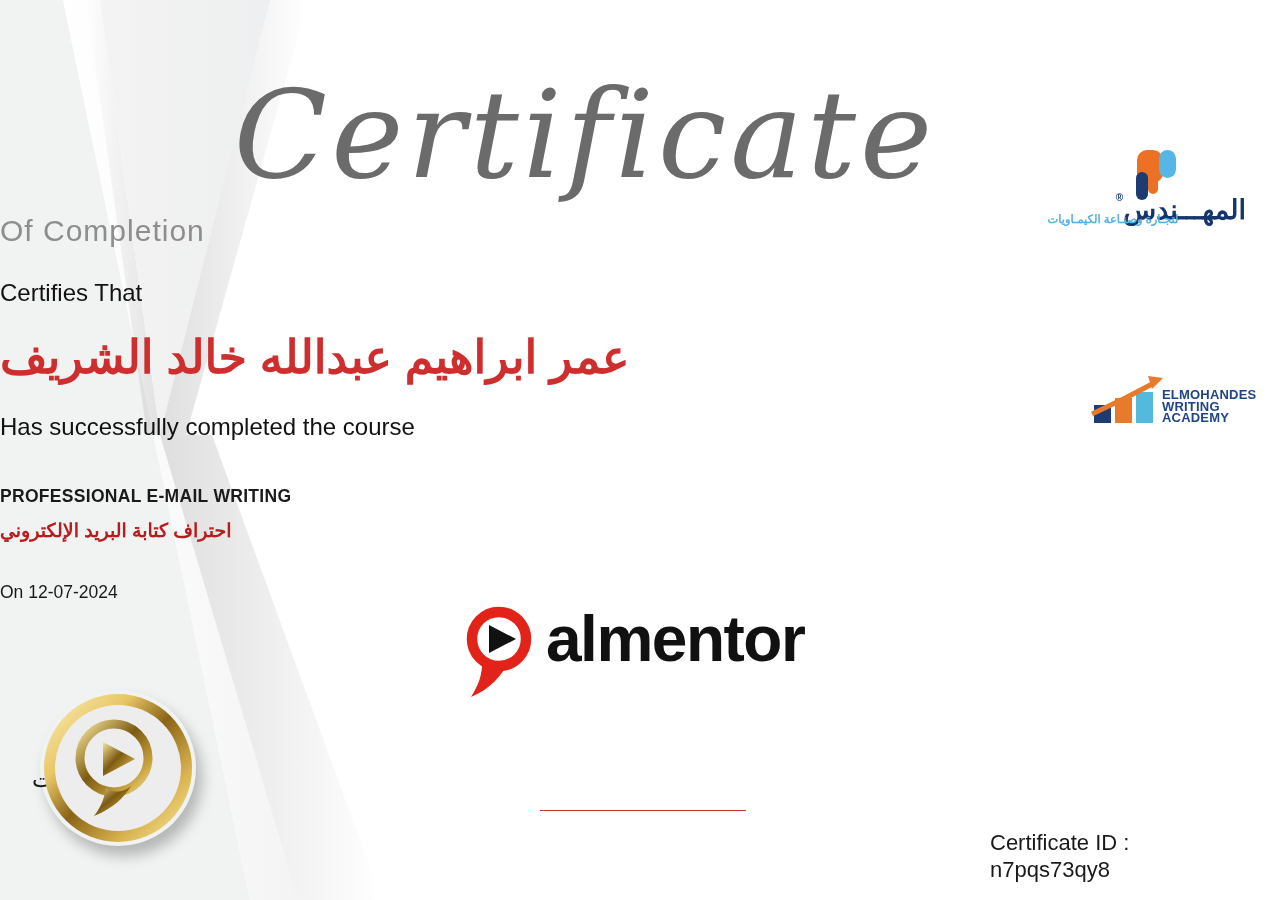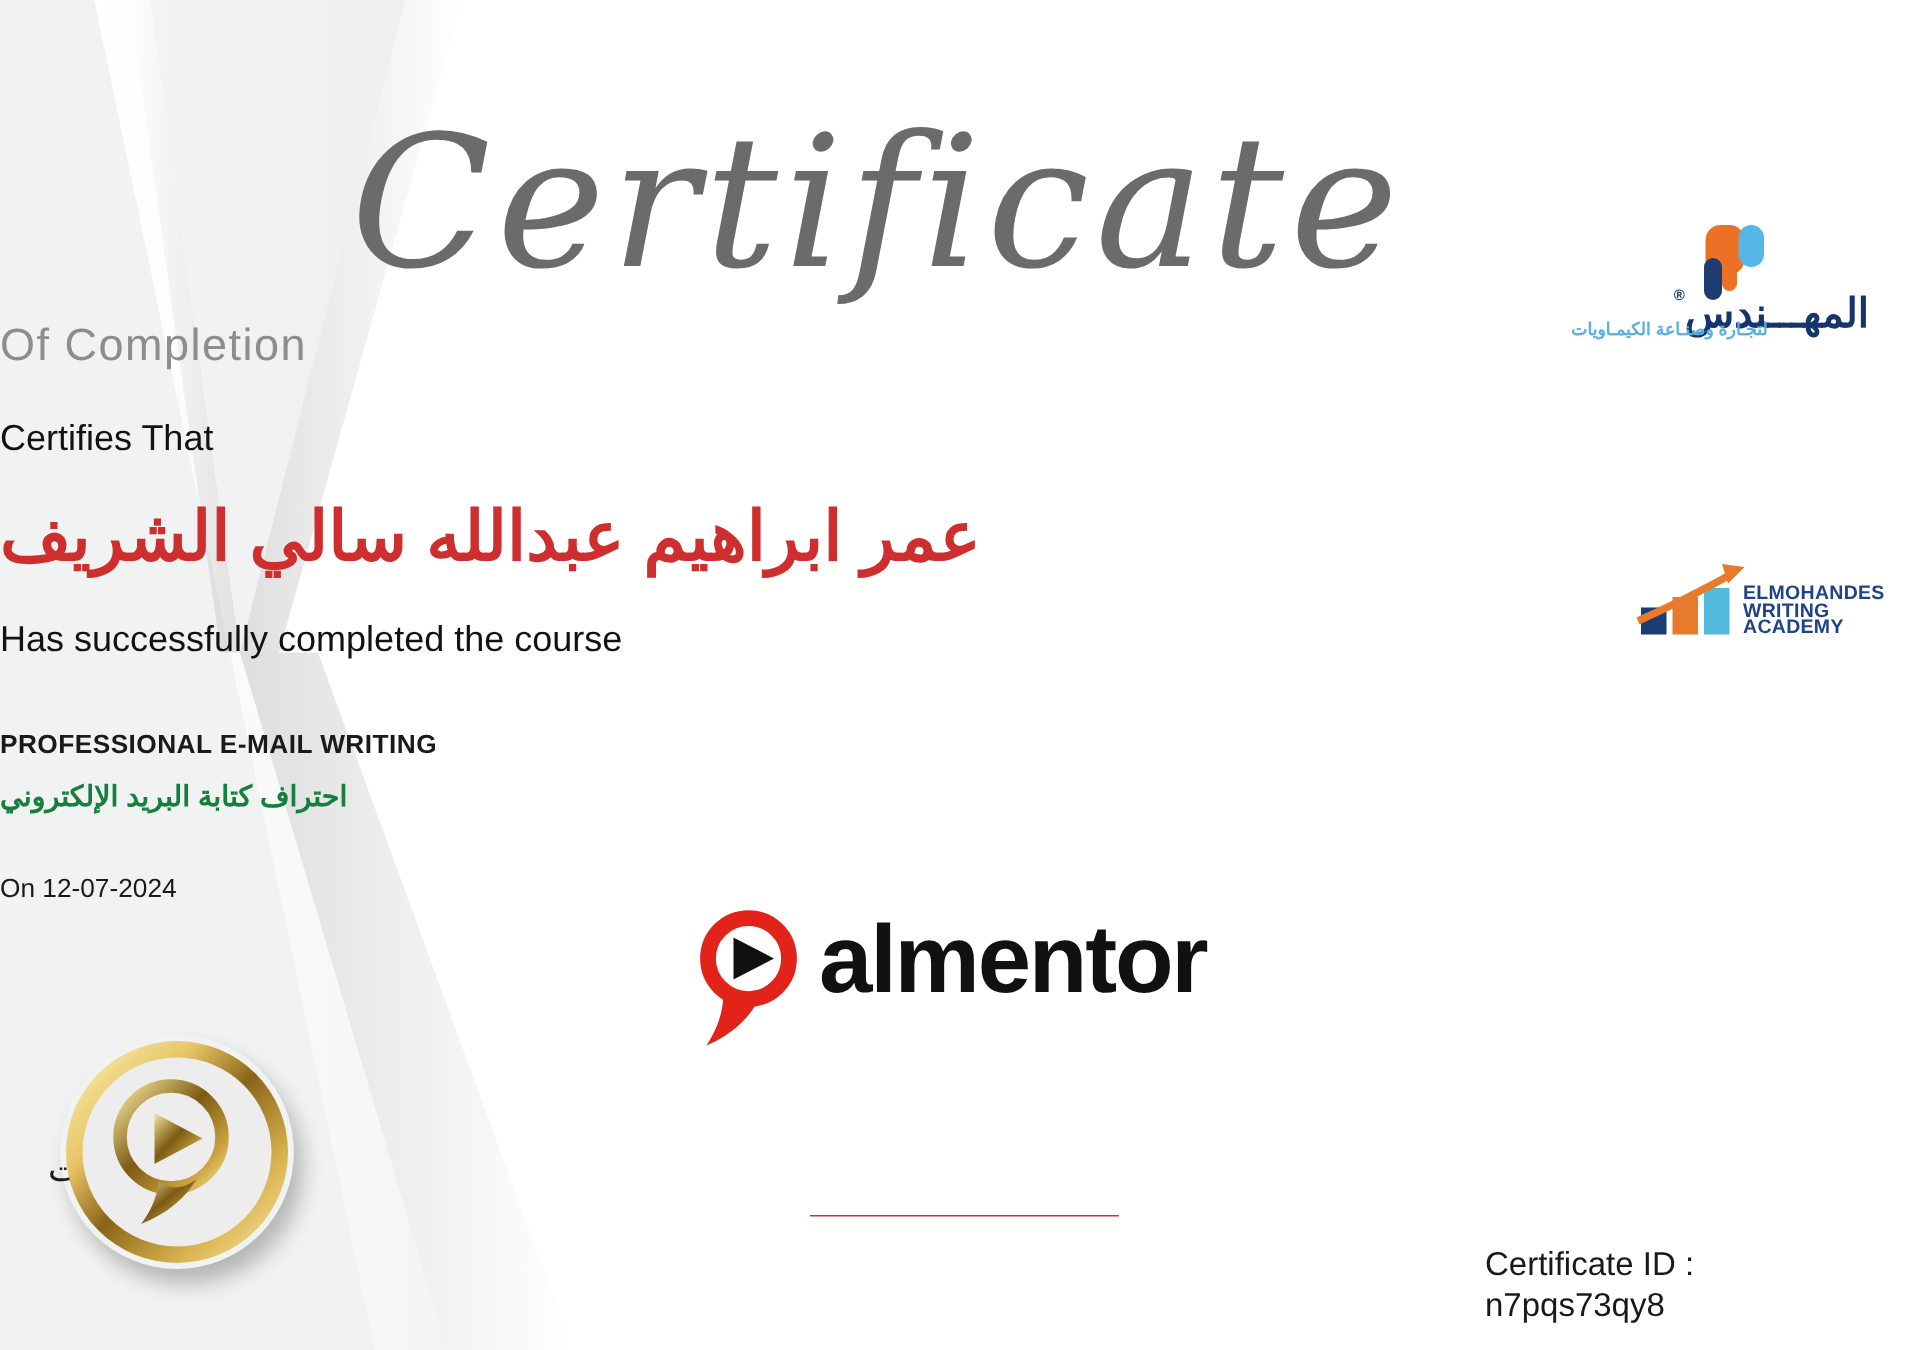--- a/index.html
+++ b/index.html
@@ -26,21 +26,21 @@
     top:214px;left:0;width:947px;
     font-size:30px;color:#8d8d8d;letter-spacing:1px;
   }
   .certifies{top:279px;font-size:24px;color:#121212;}
   .recipient{
     top:330px;font-size:46px;font-weight:bold;color:#cf2e2e;
     direction:rtl;
   }
   .completed{top:413px;font-size:24px;color:#121212;}
   .course-en{top:486px;font-size:17.5px;font-weight:bold;color:#1a1a1a;letter-spacing:.3px;}
-  .course-ar{top:519px;font-size:19px;font-weight:bold;color:#15803d;direction:rtl;}
+  .course-ar{top:519px;font-size:19px;font-weight:bold;color:#b91c1c;direction:rtl;}
   .date-line{top:582px;font-size:17.5px;color:#1a1a1a;}
 
   
   .almentor{left:466px;top:604px;width:360px;height:104px;}
   .almentor-word{
     left:546px;top:602px;font-size:64px;font-weight:bold;color:#111;
     letter-spacing:-1.5px;
   }
 
   
@@ -98,21 +98,21 @@
 
   <polygon points="270,0 160,435 186,435 308,0" fill="url(#shR)"></polygon>
 
   <polygon points="160,435 298,900 382,900 212,435" fill="url(#shR)"></polygon>
 </svg>
 
 <div class="abs cert-title">Certificate</div>
 <div class="abs cert-subtitle">Of Completion</div>
 
 <div class="abs center-row certifies">Certifies That</div>
-<div class="abs center-row recipient">عمر ابراهيم عبدالله سالي الشريف</div>
+<div class="abs center-row recipient">عمر ابراهيم عبدالله خالد الشريف</div>
 <div class="abs center-row completed">Has successfully completed the course</div>
 <div class="abs center-row course-en">PROFESSIONAL E-MAIL WRITING</div>
 <div class="abs center-row course-ar">احتراف كتابة البريد الإلكتروني</div>
 <div class="abs center-row date-line">On 12-07-2024</div>
 
 <svg class="abs almentor" width="360" height="104" viewBox="0 0 360 104">
   <circle cx="33" cy="35" r="27" fill="#ffffff" stroke="#e2231a" stroke-width="10.5"></circle>
   <polygon points="23,21 23,49 50,35" fill="#111111"></polygon>
   <path d="M16 56 C 17 70 12 82 5 93 C 24 85 36 72 42 58 C 33 65 24 62 16 56 Z" fill="#e2231a"></path>
 </svg>

